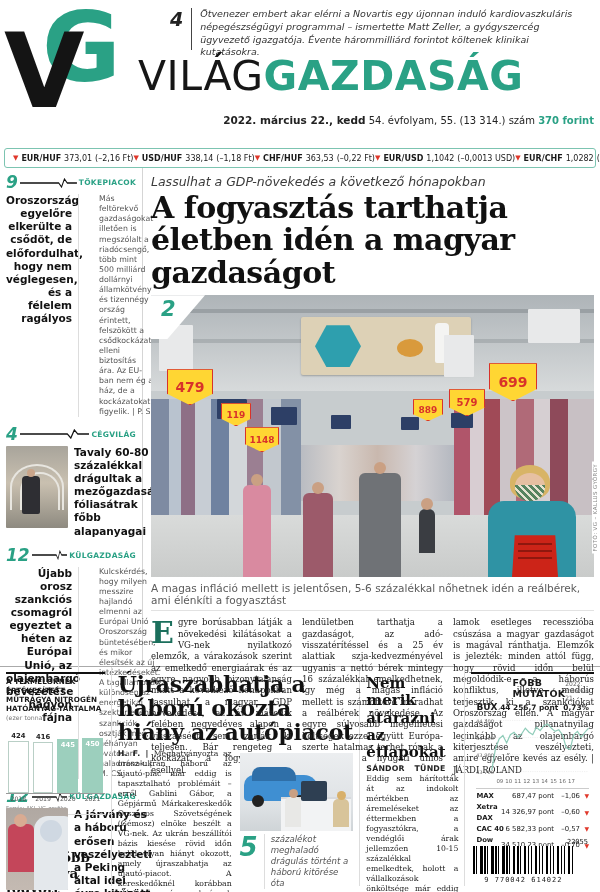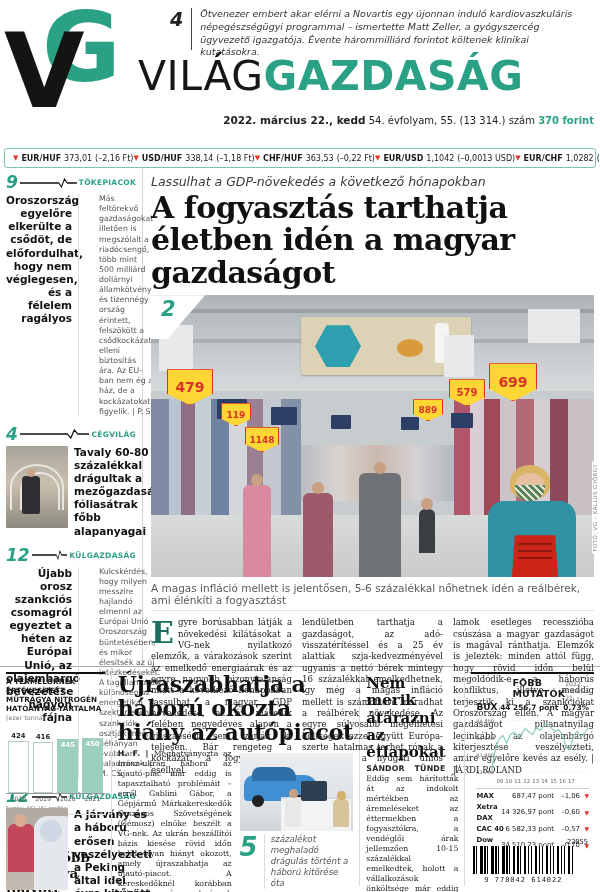--- a/index.html
+++ b/index.html
@@ -311,21 +311,21 @@
           <div class="ph-sign" style="left:120px; top:112px; width:26px; height:18px;"></div>
           <div class="ph-sign" style="left:180px; top:120px; width:20px; height:14px;"></div>
           <div class="ph-sign" style="left:250px; top:122px; width:18px; height:13px;"></div>
           <div class="ph-sign" style="left:300px; top:118px; width:22px; height:15px;"></div>
           <div class="ph-sign" style="left:66px; top:104px; width:30px; height:20px;"></div>
 
           <div class="tag" style="left:16px; top:74px; width:46px; height:36px; font-size:14px;">479</div>
           <div class="tag" style="left:70px; top:108px; width:30px; height:23px; font-size:9px;">119</div>
           <div class="tag" style="left:94px; top:132px; width:34px; height:25px; font-size:9px;">1148</div>
           <div class="tag" style="left:338px; top:68px; width:48px; height:38px; font-size:14px;">699</div>
-          <div class="tag" style="left:298px; top:84px; width:36px; height:27px; font-size:10px;">579</div>
+          <div class="tag" style="left:298px; top:94px; width:36px; height:27px; font-size:10px;">579</div>
           <div class="tag" style="left:262px; top:104px; width:30px; height:22px; font-size:9px;">889</div>
 
           <div class="person" style="left:92px; bottom:0; width:28px; height:92px; background:#d98aa0;"></div>
           <div class="person" style="left:152px; bottom:0; width:30px; height:84px; background:#9c5a6a;"></div>
           <div class="person" style="left:208px; bottom:0; width:42px; height:104px; background:#6f7276;"></div>
           <div class="person" style="left:268px; bottom:24px; width:16px; height:44px; background:#3a3d42;"></div>
           <div class="fg-woman">
             <div class="hair"></div>
               <div class="face"></div>
               <div class="mask"></div>

